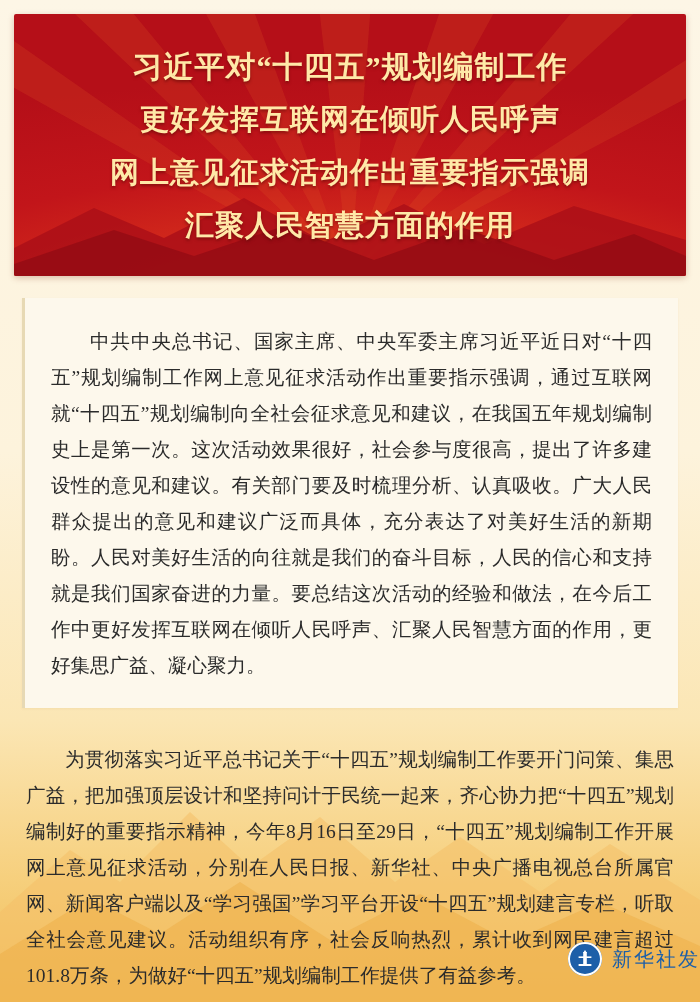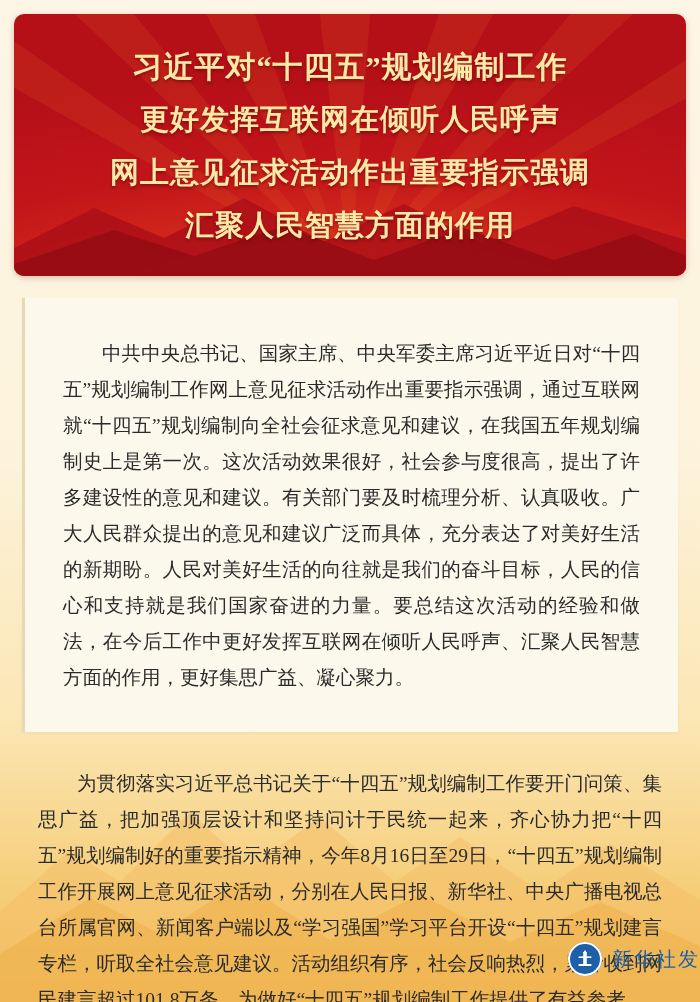--- a/index.html
+++ b/index.html
@@ -25,21 +25,21 @@
     pointer-events: none;
     z-index: 0;
   }
 
   
   .banner {
     position: relative;
     z-index: 2;
     margin: 14px 14px 0 14px;
     height: 262px;
-    border-radius: 10px;
+    border-radius: 2px;
     overflow: hidden;
     background:
       radial-gradient(120% 90% at 50% 115%, #e04a20 0%, #d1281b 38%, #c2151a 62%, #b50f18 100%);
     box-shadow: 0 2px 6px rgba(120, 30, 10, .25);
   }
   .banner .rays {
     position: absolute;
     inset: 0;
     opacity: .55;
   }
@@ -85,21 +85,21 @@
   }
 
   .para {
     font-family: "Liberation Serif", serif;
     font-size: 19.5px;
     line-height: 36px;
     color: #2b2b2b;
     text-align: justify;
     text-justify: inter-ideograph;
     text-indent: 2em;
-    margin: 12px;
+    margin: 0;
   }
 
   .para-plain {
     margin-top: 34px;
     padding: 0 4px;
   }
 
   
   .footer {
     position: absolute;

